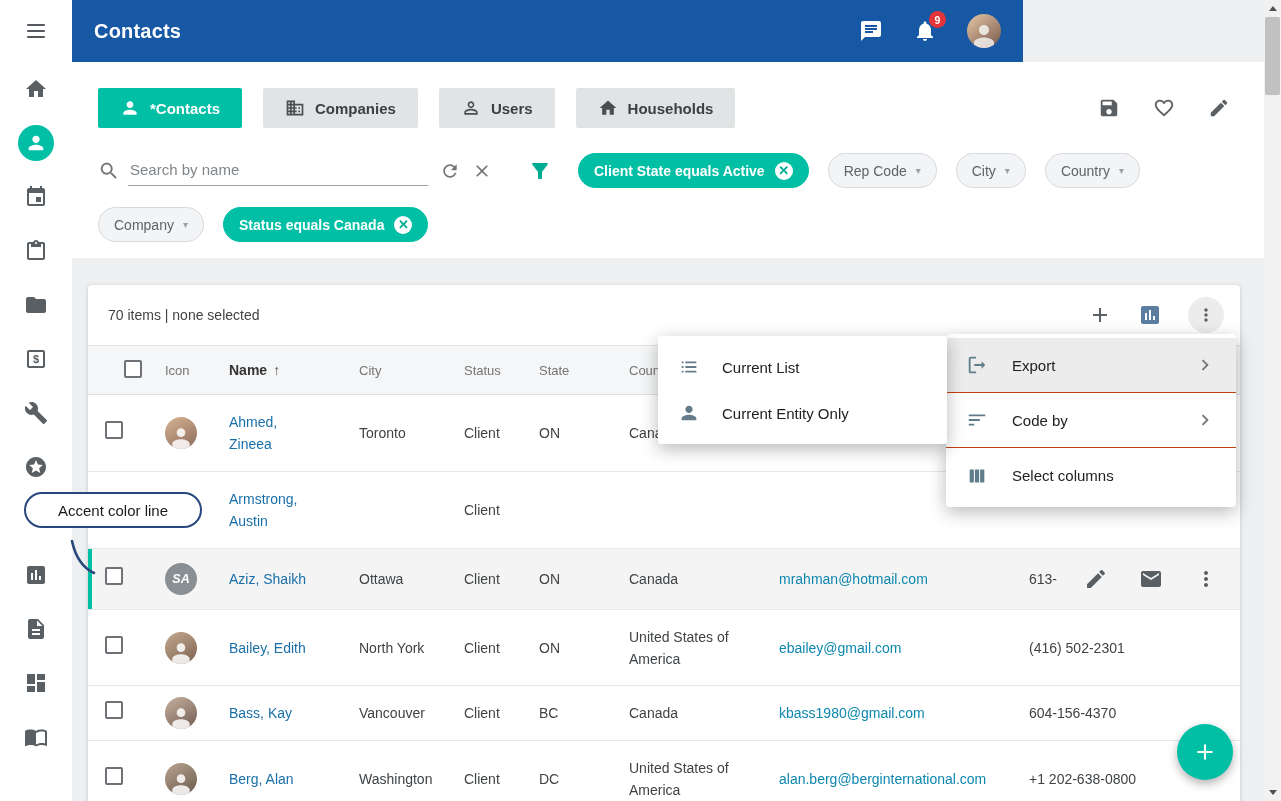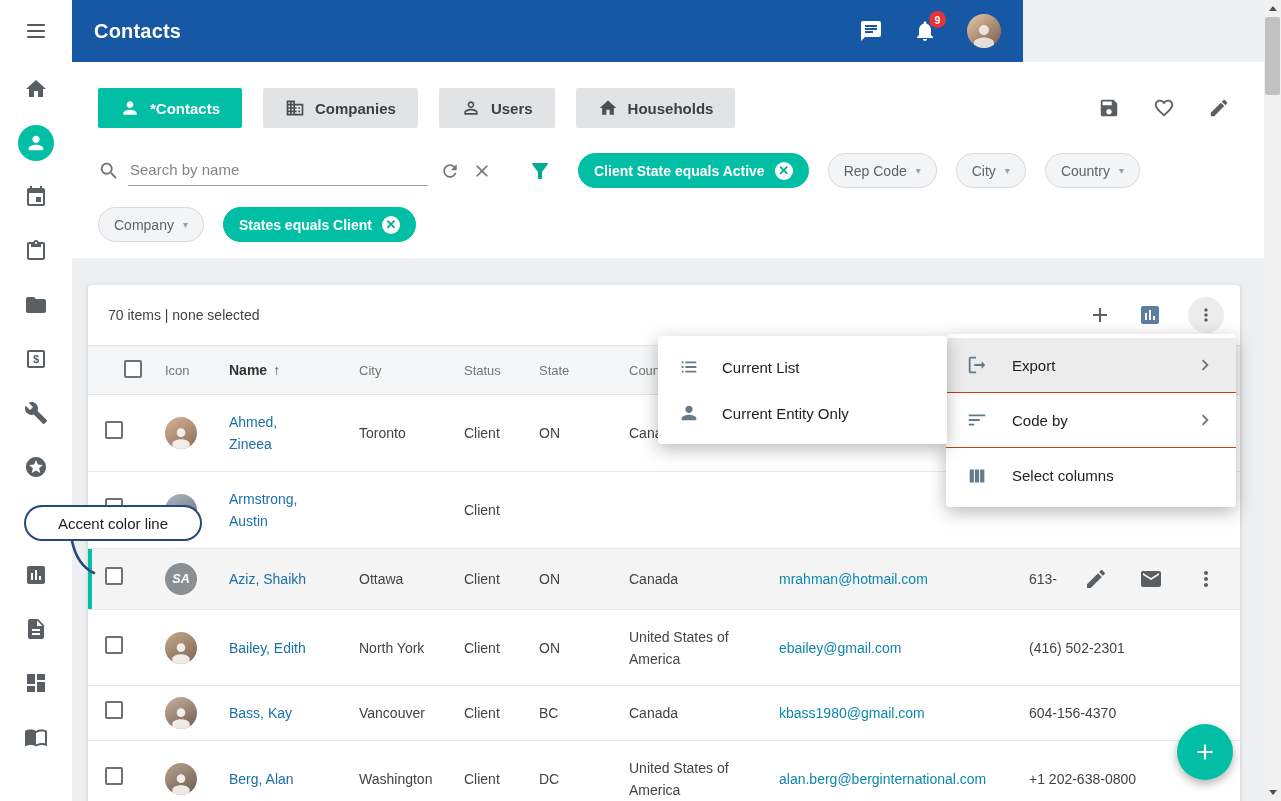--- a/index.html
+++ b/index.html
@@ -97,21 +97,21 @@
   .menu-item.hover { background:#ececec; }
   .menu-item svg.mi { width:22px; height:22px; fill:#607d8b; flex:none; }
   .menu-item .mlabel { flex:1; }
   .menu-item svg.chev { width:22px; height:22px; fill:#757575; flex:none; }
 
   .submenu-panel { position:absolute; left:658px; top:336px; width:289px; background:#fff; border-radius:3px; box-shadow:0 5px 18px rgba(0,0,0,.28); z-index:11; padding:8px 0; }
   .submenu-item { height:46px; display:flex; align-items:center; padding:0 20px; gap:22px; font-size:15px; color:#212121; cursor:pointer; }
   .submenu-item svg { width:22px; height:22px; fill:#667b8a; flex:none; }
 
   
-  .callout { position:absolute; left:24px; top:505px; width:178px; height:36px; background:#fff; border:2px solid #27477d; border-radius:18px; display:flex; align-items:center; justify-content:center; font-size:15px; color:#1b1b1b; z-index:12; }
+  .callout { position:absolute; left:24px; top:492px; width:178px; height:36px; background:#fff; border:2px solid #27477d; border-radius:18px; display:flex; align-items:center; justify-content:center; font-size:15px; color:#1b1b1b; z-index:12; }
   .callout-tail { position:absolute; left:60px; top:540px; z-index:12; }
 
   
   .fab { position:absolute; left:1177px; top:724px; width:56px; height:56px; border-radius:50%; background:#00bfa5; border:none; box-shadow:0 4px 10px rgba(0,0,0,.3); display:flex; align-items:center; justify-content:center; cursor:pointer; z-index:9; }
   .fab svg { width:26px; height:26px; fill:#fff; }
 
   
   .scrollbar { position:absolute; right:0; top:0; width:17px; height:801px; background:#f1f1f1; z-index:13; }
   .sb-arrow { position:absolute; left:0; width:17px; height:17px; display:flex; align-items:center; justify-content:center; cursor:pointer; }
   .sb-arrow.up { top:0; } .sb-arrow.down { bottom:0; }
@@ -291,21 +291,21 @@
         </span>
       </div>
     </div>
 
     <div class="chips-row2">
       <span class="chip">
         <span>Company</span>
         <span class="caret">▾</span>
       </span>
       <span class="chip active">
-        <span>States equals Client</span>
+        <span>Status equals Canada</span>
         <span class="chip-x">✕</span>
       </span>
     </div>
   </section>
 
   <section class="card">
     <div class="card-toolbar">
       <div class="summary">70 items | none selected</div>
       <div class="card-tools">
         <svg class="tool-ic" viewBox="0 0 24 24">

